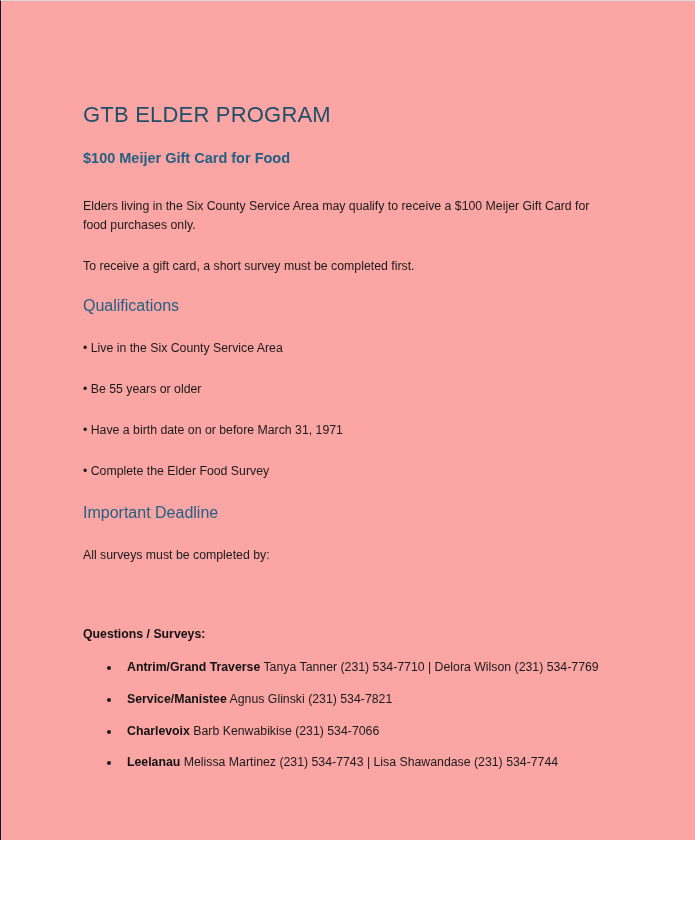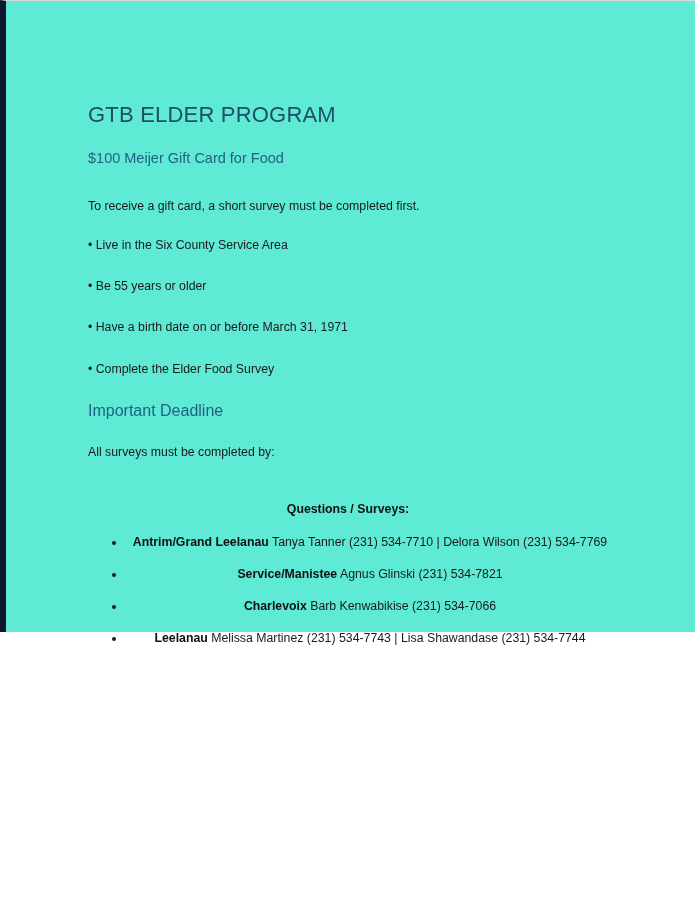--- a/index.html
+++ b/index.html
@@ -10,44 +10,44 @@
     width: 695px;
     height: 900px;
     background: #ffffff;
     font-family: "Liberation Sans", sans-serif;
     -webkit-font-smoothing: antialiased;
     overflow: hidden;
   }
   .page {
     position: relative;
     width: 695px;
-    height: 632px;
-    background: #5eead4;
+    height: 840px;
+    background: #fca5a5;
     border-top: 1px solid #d9d9d9;
-    border-left: 6px solid #0f172a;
+    border-left: 1px solid #0f172a;
     box-sizing: border-box;
   }
   .content {
     position: absolute;
     left: 82px;
     top: 100px;
     width: 520px;
   }
 
   .doc-title {
     font-size: 22px;
     font-weight: 400;
     color: #1f4e68;
     letter-spacing: 0.2px;
     line-height: 1.25;
     margin: 0 0 20px 0;
   }
   .doc-subtitle {
     font-size: 14.5px;
-    font-weight: 400;
+    font-weight: 700;
     color: #236182;
     line-height: 1.3;
     margin: 0 0 30px 0;
   }
   .section-heading {
     font-size: 16px;
     font-weight: 400;
     color: #236182;
     line-height: 1.3;
     margin: 0 0 22px 0;
@@ -62,22 +62,21 @@
     margin-bottom: 20px;
   }
   .bullet-line {
     font-size: 12.3px;
     color: #1a1a1a;
     line-height: 1.55;
     margin: 0 0 22px 0;
   }
 
   .contacts-block {
-    margin-top: 38px;
-    text-align: center;
+    margin-top: 60px;
   }
   .contacts-heading {
     font-size: 12.3px;
     font-weight: 700;
     color: #111111;
     margin: 0 0 14px 0;
     line-height: 1.5;
   }
   ul.contacts-list {
     list-style: disc;
@@ -105,23 +104,25 @@
 </head>
 <body>
 
 <div class="page">
   <div class="content">
 
     <h1 class="doc-title">GTB ELDER PROGRAM</h1>
 
     <h2 class="doc-subtitle">$100 Meijer Gift Card for Food</h2>
 
+    <p class="body-text">Elders living in the Six County Service Area may qualify to receive a $100 Meijer Gift Card for food purchases only.</p>
 
     <p class="body-text tight">To receive a gift card, a short survey must be completed first.</p>
 
+    <h3 class="section-heading">Qualifications</h3>
 
 
     <div class="bullet-line">• Live in the Six County Service Area</div>
 
     <div class="bullet-line">• Be 55 years or older</div>
 
     <div class="bullet-line">• Have a birth date on or before March 31, 1971</div>
 
     <div class="bullet-line">• Complete the Elder Food Survey</div>
 
@@ -129,21 +130,21 @@
 
     <p class="body-text">All surveys must be completed by:</p>
 
 
 
     <div class="contacts-block">
       <div class="contacts-heading">Questions / Surveys:</div>
 
       <ul class="contacts-list">
         <li>
-          <span class="county-name">Antrim/Grand Leelanau</span><span class="contact-detail">  Tanya Tanner (231) 534-7710  |  Delora Wilson (231) 534-7769</span>
+          <span class="county-name">Antrim/Grand Traverse</span><span class="contact-detail">  Tanya Tanner (231) 534-7710  |  Delora Wilson (231) 534-7769</span>
         </li>
         <li>
           <span class="county-name">Service/Manistee</span><span class="contact-detail">  Agnus Glinski (231) 534-7821</span>
         </li>
         <li>
           <span class="county-name">Charlevoix</span><span class="contact-detail">  Barb Kenwabikise (231) 534-7066</span>
         </li>
         <li>
           <span class="county-name">Leelanau</span><span class="contact-detail">  Melissa Martinez (231) 534-7743  |  Lisa Shawandase (231) 534-7744</span>
         </li>

